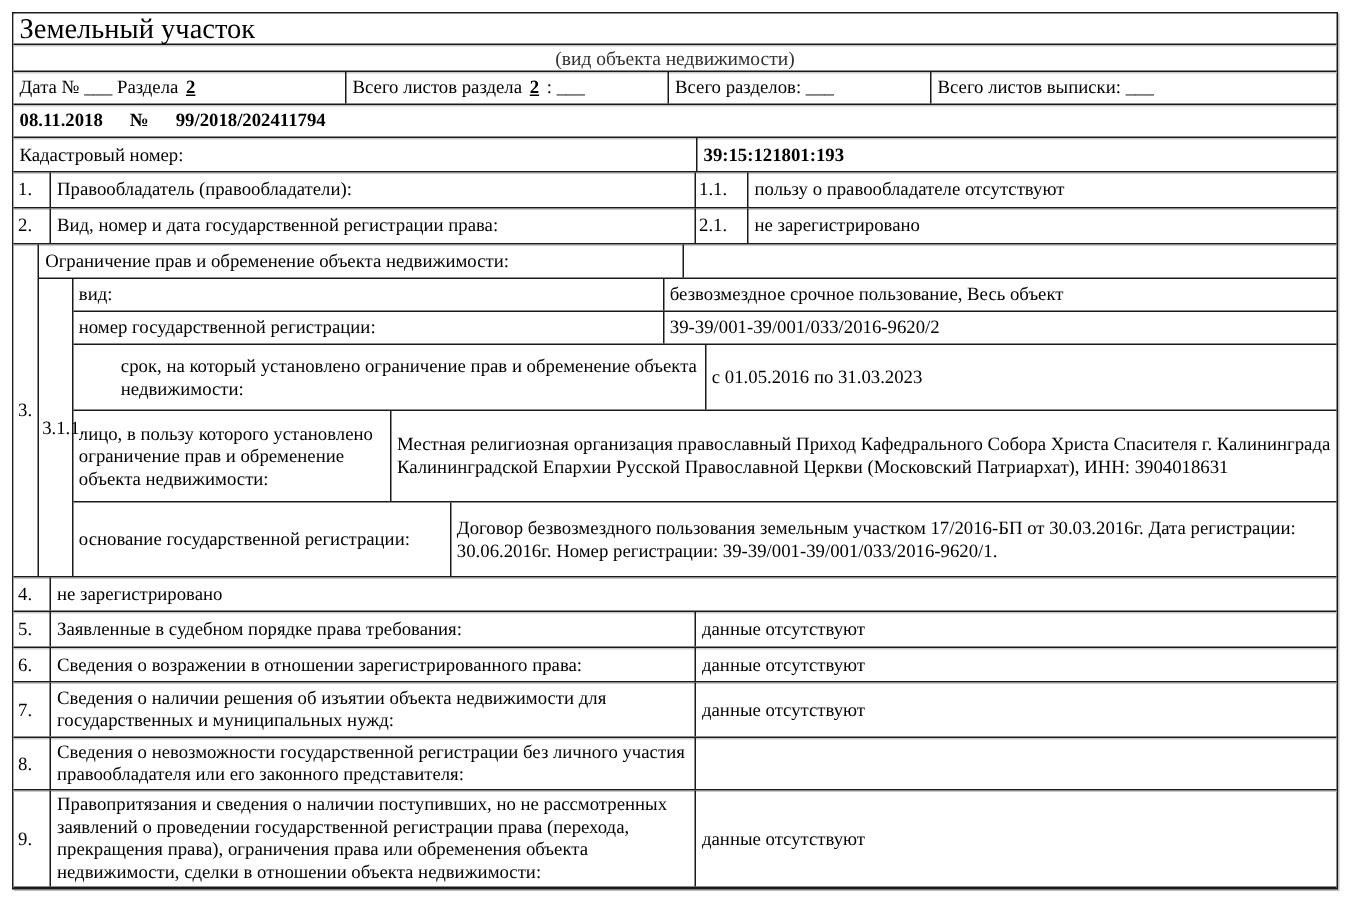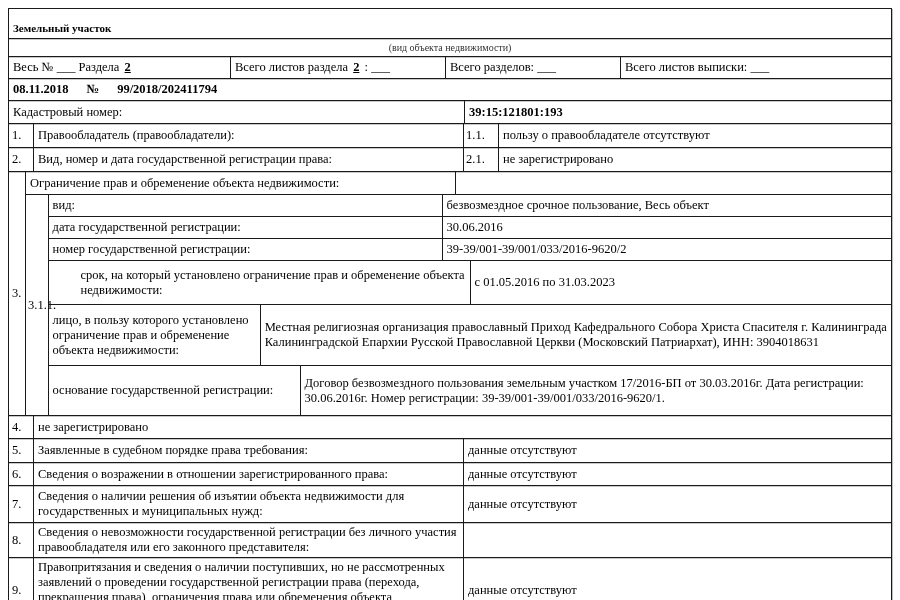--- a/index.html
+++ b/index.html
@@ -27,23 +27,23 @@
   .c.last{border-right:none;}
   .cnum{width:25px;padding-left:3px;}
   .csub{width:36px;padding-left:2px;}
   .csub2{width:35px;padding-left:2px;}
   .clab{width:430px;}
   .clab2{width:394px;}
   .cv{flex:1 1 auto;}
   .u2{font-weight:bold;text-decoration:underline;padding:0 2px;}
   .gap{display:inline-block;width:18px;}
   .title-row{min-height:20px;}
-  .title-row .c{font-weight:bold;font-size:11px;margin-top:10px;}
+  .title-row .c{font-weight:normal;font-size:19px;}
   .caption-row{min-height:17px;}
-  .caption-row .c{justify-content:center;font-size:10px;color:#333;padding:1px;}
+  .caption-row .c{justify-content:center;font-size:13px;color:#333;padding:1px;}
   .sheet-row{min-height:21px;}
   .cs1{width:222px;} .cs2{width:215px;} .cs3{width:175px;}
   .date-row{min-height:21px;font-weight:bold;}
   .cad-row{min-height:22px;}
   .cadlab{width:456px;}
   .cad-row .cv{font-weight:bold;}
   .mh23{min-height:23px;} .mh22{min-height:22px;} .mh21{min-height:21px;}
   .mh36{min-height:36px;} .mh32{min-height:32px;} .mh43{min-height:43px;padding-left:28px;}
   .mh60{min-height:60px;} .mh49{min-height:49px;} .mh63{min-height:63px;}
   
@@ -66,21 +66,21 @@
     <div class="c cv last" data-bind="header.title">Земельный участок</div>
   </div>
 
   <div class="r caption-row">
     <div class="c cv last" data-bind="header.caption">(вид объекта недвижимости)</div>
   </div>
 
   <div class="r sheet-row">
     <div class="c cs1">
       <span>
-        <span data-bind="header.sheet.c1_label">Весь №</span>
+        <span data-bind="header.sheet.c1_label">Дата №</span>
         <span data-bind="header.sheet.c1_blank">___</span>
         <span data-bind="header.sheet.c1_section">Раздела</span>
         <span class="u2" data-bind="header.sheet.c1_num">2</span>
       </span>
     </div>
     <div class="c cs2">
       <span>
         <span data-bind="header.sheet.c2_label">Всего листов раздела</span>
         <span class="u2" data-bind="header.sheet.c2_num">2</span>
         <span data-bind="header.sheet.c2_sep">:</span>
@@ -136,24 +136,20 @@
         <div class="c cv last" data-bind="rows.r3.header_value"></div>
       </div>
       <div class="g3-sub">
         <div class="c csub" data-bind="rows.r3.sub">3.1.1.</div>
         <div class="g3-rows">
           <div class="sr mh21">
             <div class="c clab2" data-bind="rows.r3.items.0.label">вид:</div>
             <div class="c cv last" data-bind="rows.r3.items.0.value">безвозмездное срочное пользование, Весь объект</div>
           </div>
           <div class="sr mh21">
-            <div class="c clab2" data-bind="rows.r3.items.1.label">дата государственной регистрации:</div>
-            <div class="c cv last" data-bind="rows.r3.items.1.value">30.06.2016</div>
-          </div>
-          <div class="sr mh21">
             <div class="c clab2" data-bind="rows.r3.items.2.label">номер государственной регистрации:</div>
             <div class="c cv last" data-bind="rows.r3.items.2.value">39-39/001-39/001/033/2016-9620/2</div>
           </div>
           <div class="sr mh43">
             <div class="c clab2" data-bind="rows.r3.items.3.label">срок, на который установлено ограничение прав и обременение объекта недвижимости:</div>
             <div class="c cv last" data-bind="rows.r3.items.3.value">с 01.05.2016 по 31.03.2023</div>
           </div>
           <div class="sr mh60">
             <div class="c clab2" data-bind="rows.r3.items.4.label">лицо, в пользу которого установлено ограничение прав и обременение объекта недвижимости:</div>
             <div class="c cv last" data-bind="rows.r3.items.4.value">Местная религиозная организация православный Приход Кафедрального Собора Христа Спасителя г. Калининграда Калининградской Епархии Русской Православной Церкви (Московский Патриархат), ИНН: 3904018631</div>

